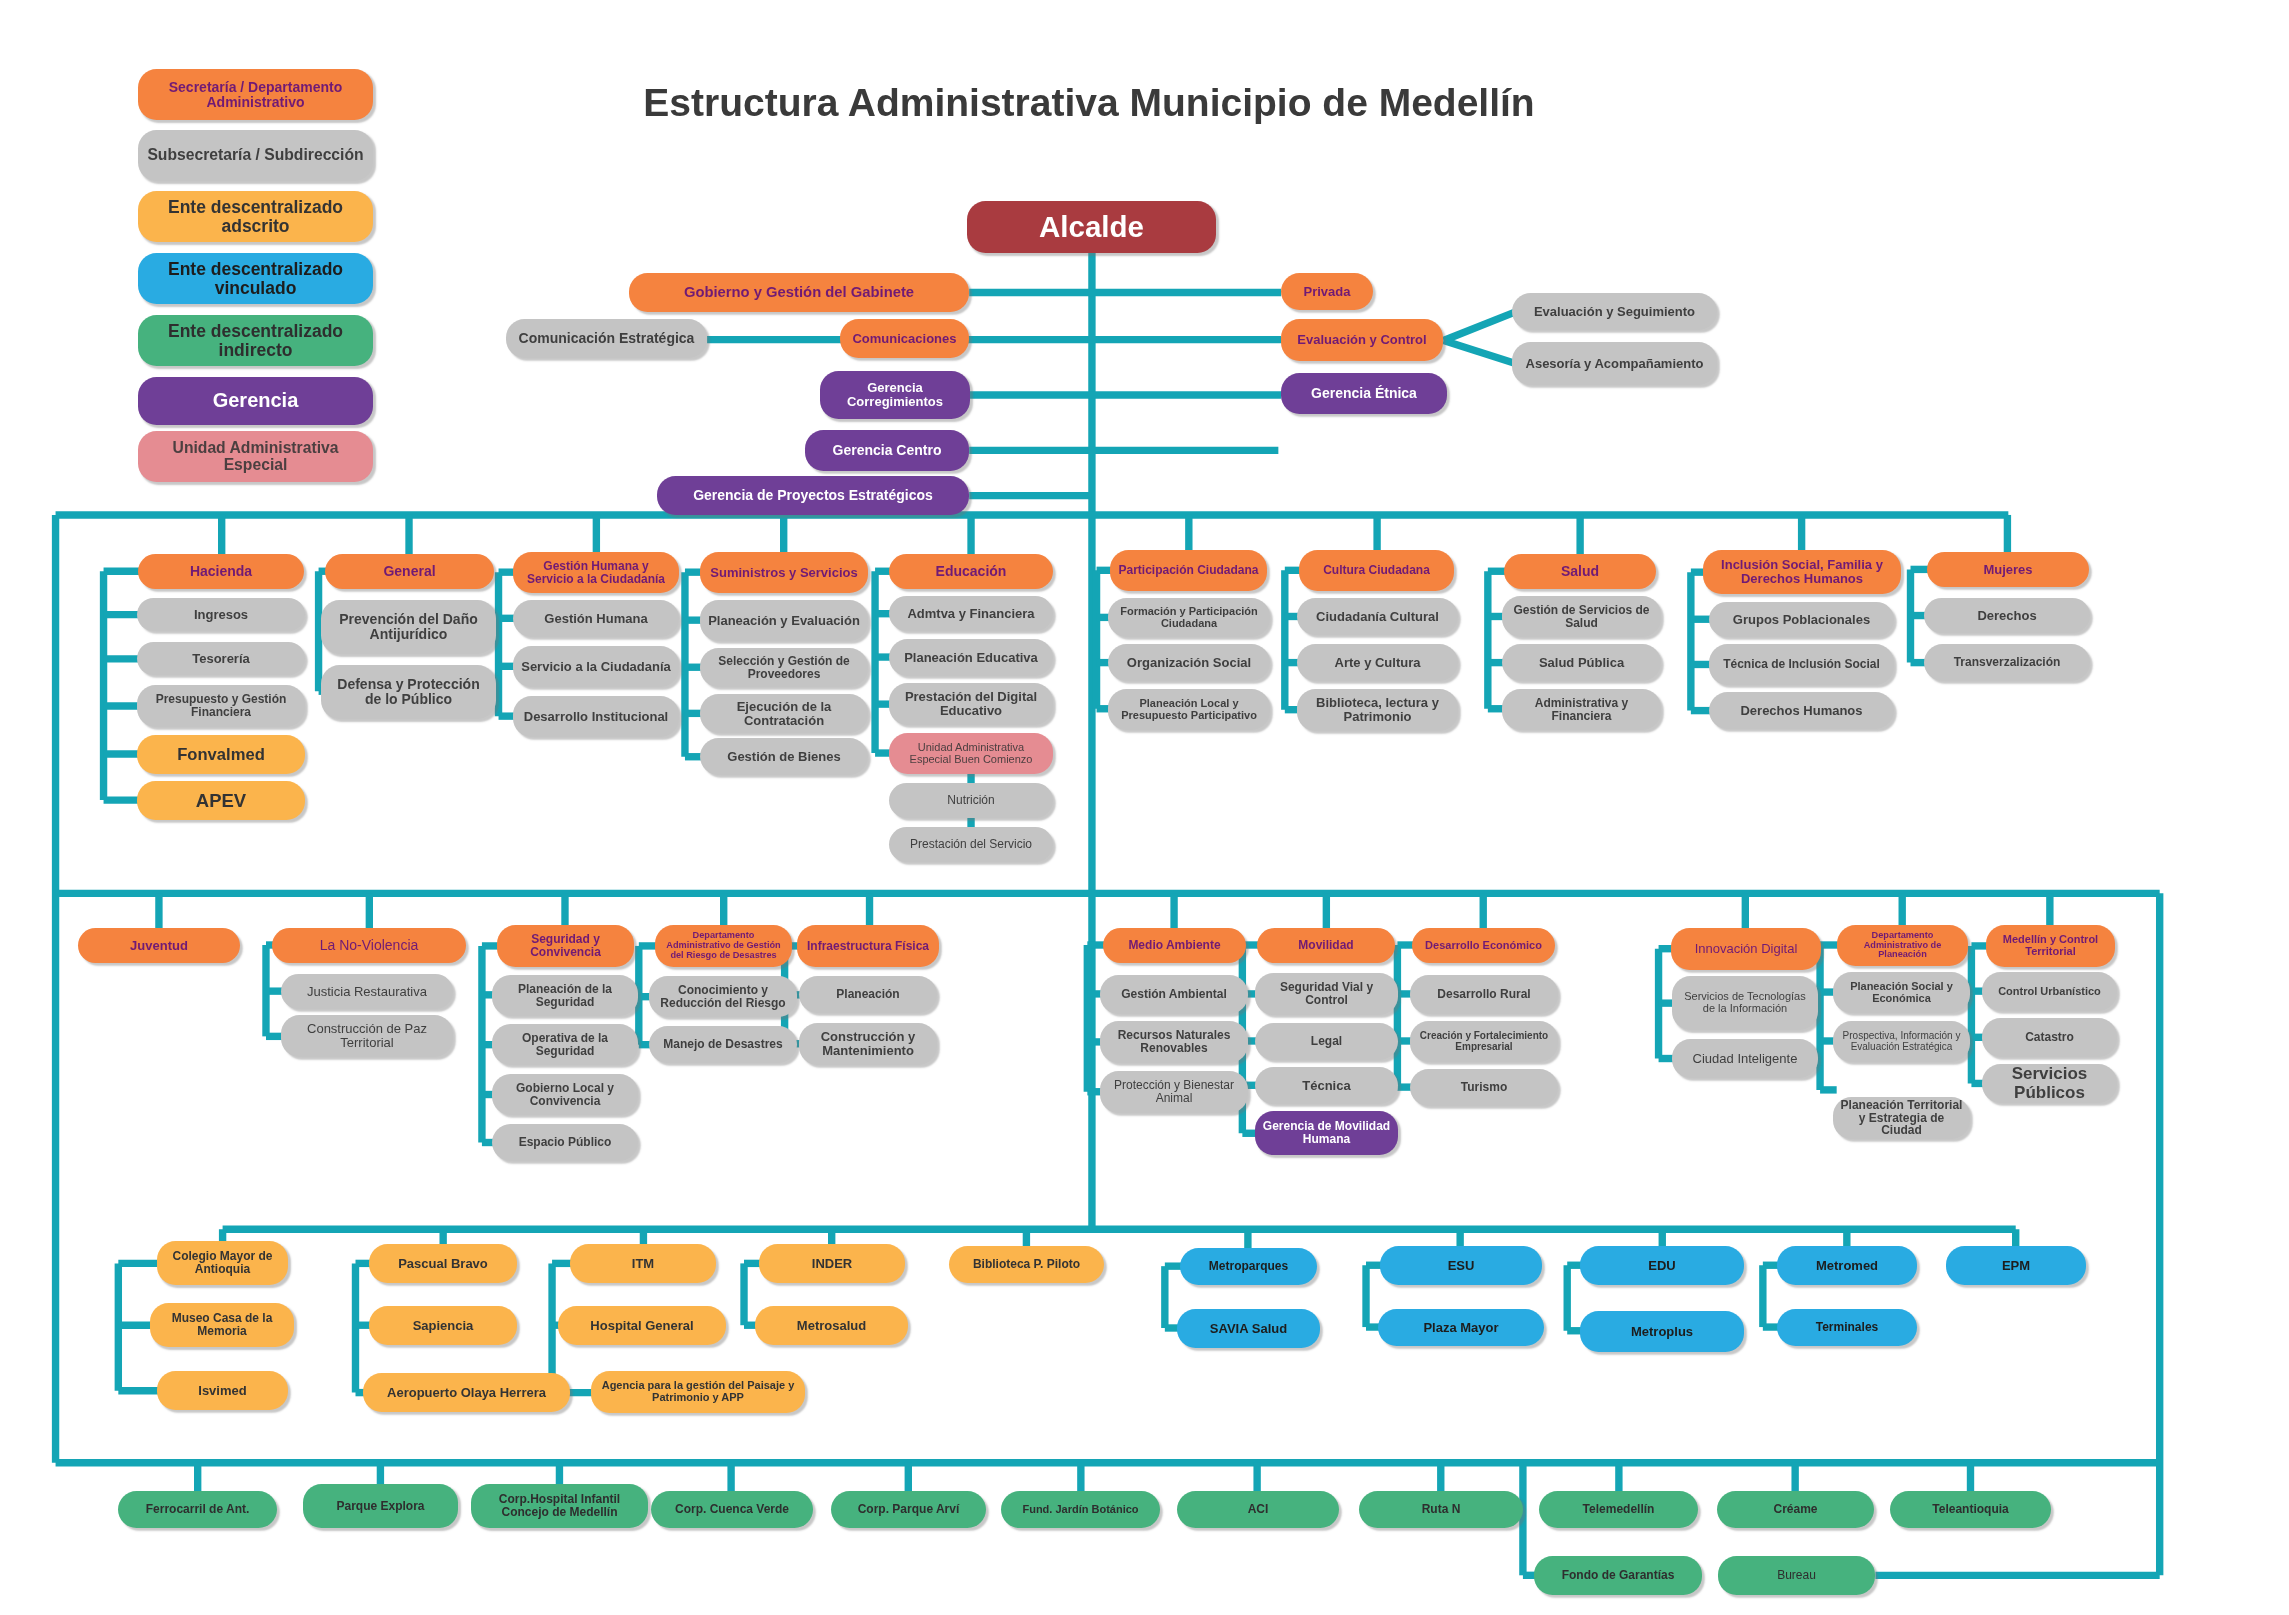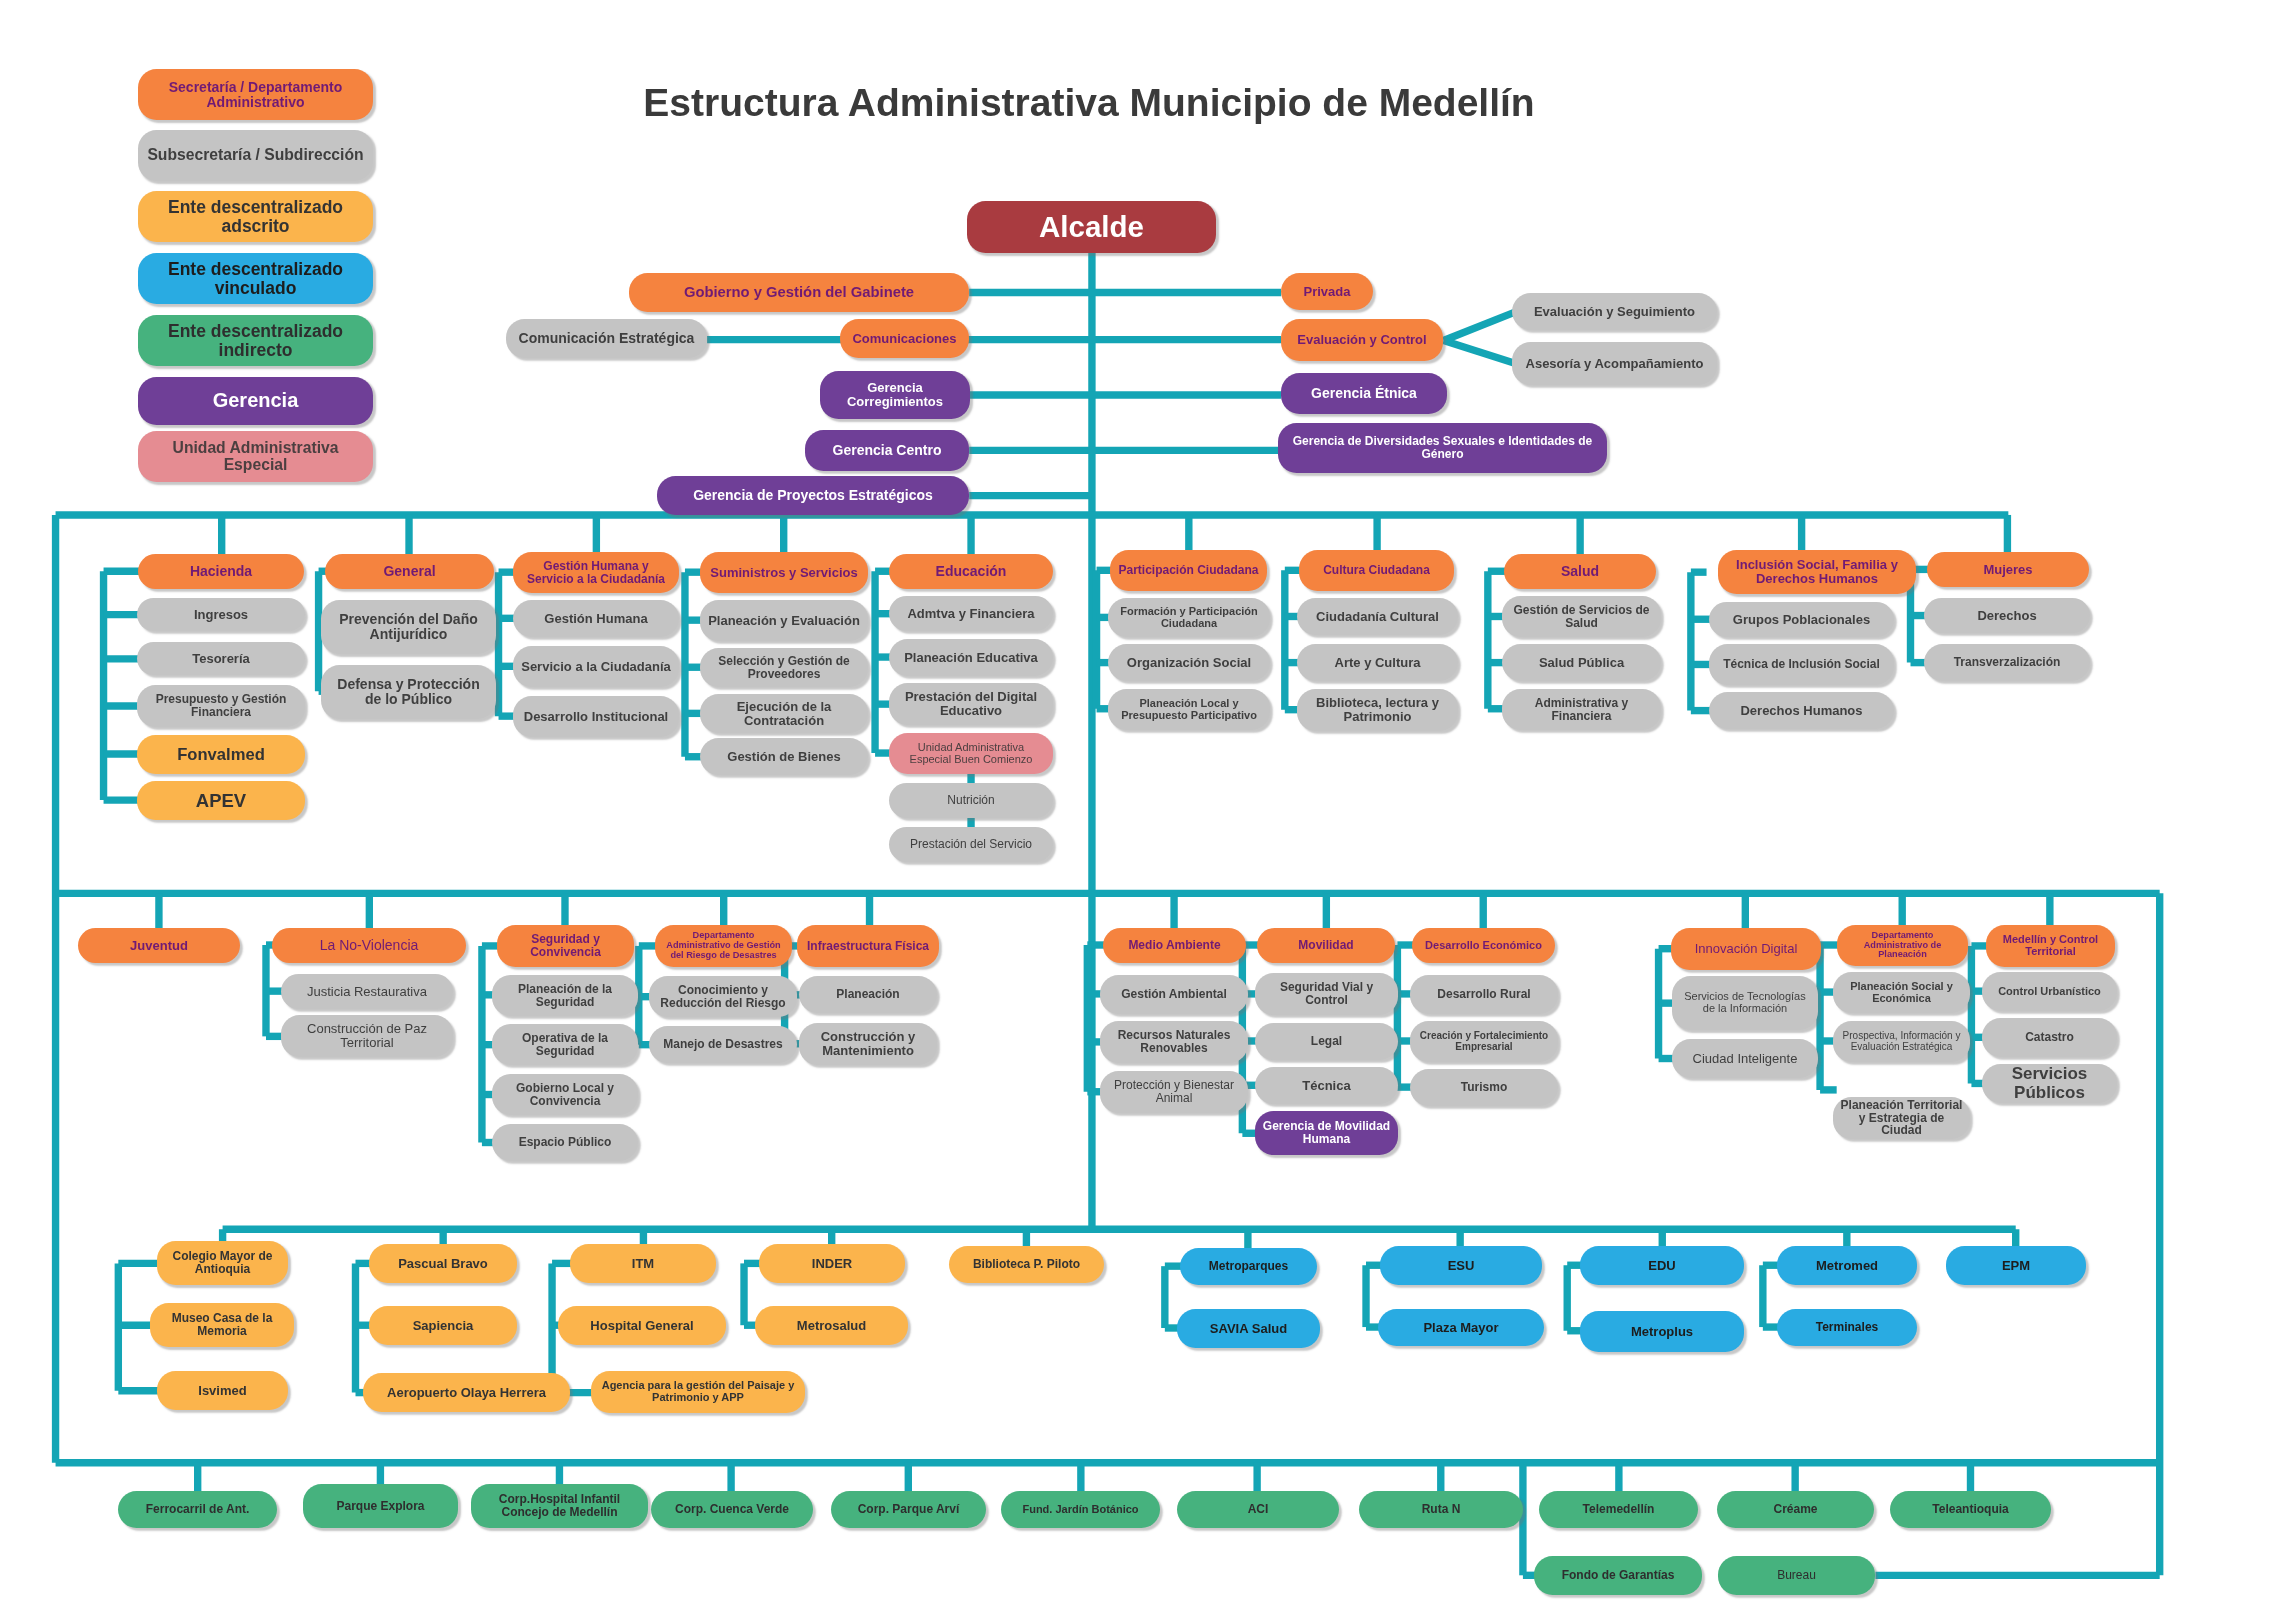--- a/index.html
+++ b/index.html
@@ -228,21 +228,20 @@
     <div class="node t-orange" style="left: 629px; top: 273px; width: 340px; height: 39px; font-size: 14.8px;">Gobierno y Gestión del Gabinete</div>
     <div class="node t-orange" style="left: 1281px; top: 273px; width: 92px; height: 37px; font-size: 13px;">Privada</div>
     <div class="node t-gray" style="left: 506px; top: 319px; width: 201px; height: 39px; font-size: 14px;">Comunicación Estratégica</div>
     <div class="node t-orange" style="left: 840px; top: 319px; width: 129px; height: 39px; font-size: 13px;">Comunicaciones</div>
     <div class="node t-orange" style="left: 1281px; top: 319px; width: 162px; height: 42px; font-size: 13px;">Evaluación y Control</div>
     <div class="node t-gray" style="left: 1512px; top: 293px; width: 205px; height: 37px; font-size: 13px;">Evaluación y Seguimiento</div>
     <div class="node t-gray" style="left: 1512px; top: 342px; width: 205px; height: 43px; font-size: 13px;">Asesoría y Acompañamiento</div>
     <div class="node t-purple" style="left: 820px; top: 371px; width: 150px; height: 48px; font-size: 13px;">Gerencia Corregimientos</div>
     <div class="node t-purple" style="left: 1281px; top: 373px; width: 166px; height: 41px; font-size: 14px;">Gerencia Étnica</div>
     <div class="node t-purple" style="left: 805px; top: 430px; width: 164px; height: 41px; font-size: 14px;">Gerencia Centro</div>
-    <div class="node t-purple" style="left: 1278px; top: 423px; width: 329px; height: 50px; font-size: 12px;">Gerencia de Diversidades Sexuales e Identidades de Género</div>
     <div class="node t-purple" style="left: 657px; top: 476px; width: 312px; height: 39px; font-size: 14px;">Gerencia de Proyectos Estratégicos</div>
     <div class="node t-orange" style="left: 138px; top: 554px; width: 166px; height: 35px; font-size: 14px;">Hacienda</div>
     <div class="node t-gray" style="left: 137px; top: 598px; width: 168px; height: 33px; font-size: 13px;">Ingresos</div>
     <div class="node t-gray" style="left: 137px; top: 642px; width: 168px; height: 33px; font-size: 13px;">Tesorería</div>
     <div class="node t-gray" style="left: 137px; top: 685px; width: 168px; height: 42px; font-size: 12px;">Presupuesto y Gestión Financiera</div>
     <div class="node t-yellow" style="left: 137px; top: 735px; width: 168px; height: 39px; font-size: 16.6px;">Fonvalmed</div>
     <div class="node t-yellow" style="left: 137px; top: 781px; width: 168px; height: 39px; font-size: 18.5px;">APEV</div>
     <div class="node t-orange" style="left: 325px; top: 554px; width: 169px; height: 35px; font-size: 14px;">General</div>
     <div class="node t-gray" style="left: 321px; top: 600px; width: 175px; height: 54px; font-size: 14px;">Prevención del Daño Antijurídico</div>
     <div class="node t-gray" style="left: 321px; top: 665px; width: 175px; height: 54px; font-size: 14px;">Defensa y Protección de lo Público</div>
@@ -267,21 +266,21 @@
     <div class="node t-gray" style="left: 1108px; top: 644px; width: 162px; height: 37px; font-size: 13px;">Organización Social</div>
     <div class="node t-gray" style="left: 1108px; top: 689px; width: 162px; height: 41px; font-size: 11px;">Planeación Local y Presupuesto Participativo</div>
     <div class="node t-orange" style="left: 1299px; top: 550px; width: 155px; height: 41px; font-size: 12px;">Cultura Ciudadana</div>
     <div class="node t-gray" style="left: 1297px; top: 598px; width: 161px; height: 37px; font-size: 13px;">Ciudadanía Cultural</div>
     <div class="node t-gray" style="left: 1297px; top: 644px; width: 161px; height: 37px; font-size: 13px;">Arte y Cultura</div>
     <div class="node t-gray" style="left: 1297px; top: 689px; width: 161px; height: 42px; font-size: 13px;">Biblioteca, lectura y Patrimonio</div>
     <div class="node t-orange" style="left: 1504px; top: 554px; width: 152px; height: 35px; font-size: 14px;">Salud</div>
     <div class="node t-gray" style="left: 1502px; top: 596px; width: 159px; height: 41px; font-size: 12px;">Gestión de Servicios de Salud</div>
     <div class="node t-gray" style="left: 1502px; top: 644px; width: 159px; height: 37px; font-size: 13px;">Salud Pública</div>
     <div class="node t-gray" style="left: 1502px; top: 689px; width: 159px; height: 41px; font-size: 12px;">Administrativa y Financiera</div>
-    <div class="node t-orange" style="left: 1703px; top: 550px; width: 198px; height: 44px; font-size: 13px; margin-left: 15px;">Inclusión Social, Familia y Derechos Humanos</div>
+    <div class="node t-orange" style="left: 1703px; top: 550px; width: 198px; height: 44px; font-size: 13px;">Inclusión Social, Familia y Derechos Humanos</div>
     <div class="node t-gray" style="left: 1709px; top: 602px; width: 185px; height: 35px; font-size: 13px;">Grupos Poblacionales</div>
     <div class="node t-gray" style="left: 1709px; top: 644px; width: 185px; height: 41px; font-size: 12px;">Técnica de Inclusión Social</div>
     <div class="node t-gray" style="left: 1709px; top: 692px; width: 185px; height: 37px; font-size: 13px;">Derechos Humanos</div>
     <div class="node t-orange" style="left: 1927px; top: 552px; width: 162px; height: 35px; font-size: 13px;">Mujeres</div>
     <div class="node t-gray" style="left: 1924px; top: 598px; width: 166px; height: 35px; font-size: 13px;">Derechos</div>
     <div class="node t-gray" style="left: 1924px; top: 644px; width: 166px; height: 37px; font-size: 12px;">Transverzalización</div>
     <div class="node t-orange" style="left: 78px; top: 928px; width: 162px; height: 35px; font-size: 13px;">Juventud</div>
     <div class="node t-orange" style="left: 272px; top: 928px; width: 194px; height: 35px; font-size: 14px; font-weight: 400;">La No-Violencia</div>
     <div class="node t-gray" style="left: 281px; top: 974px; width: 172px; height: 35px; font-size: 13px; font-weight: 400;">Justicia Restaurativa</div>
     <div class="node t-gray" style="left: 281px; top: 1015px; width: 172px; height: 42px; font-size: 13px; font-weight: 400;">Construcción de Paz Territorial</div>

